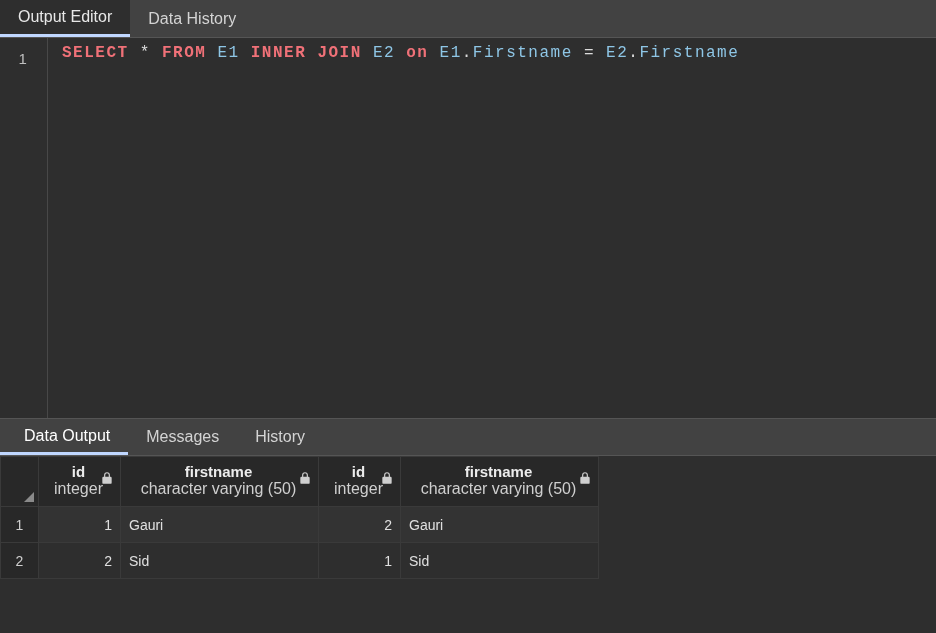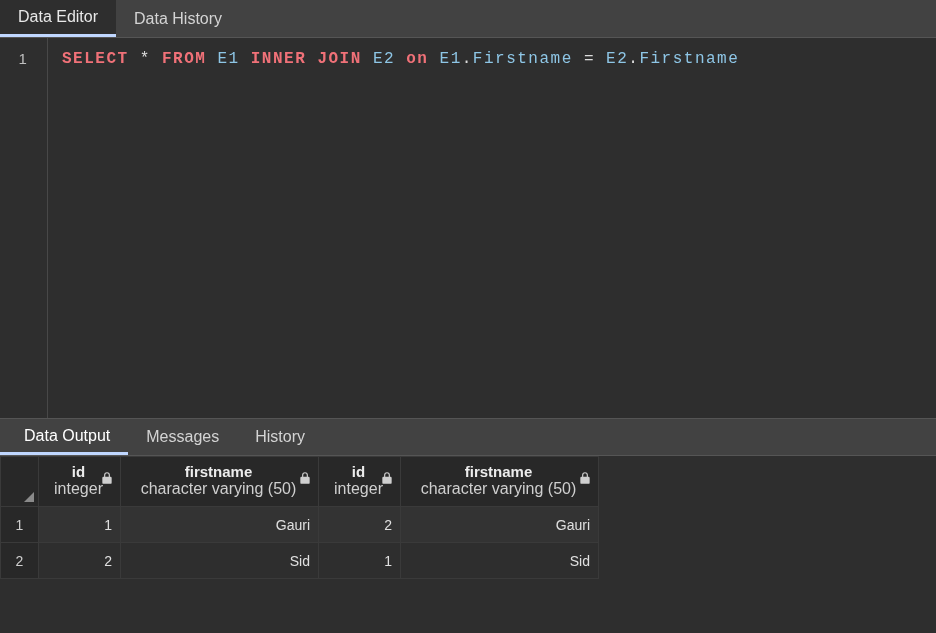--- a/index.html
+++ b/index.html
@@ -4,21 +4,21 @@
 <style>
   * { box-sizing: border-box; margin: 0; padding: 0; }
   html, body { width: 936px; height: 633px; background: #2e2e2e; font-family: "Segoe UI", Arial, sans-serif; color: #d4d4d4; overflow: hidden; }
   
   .tabbar { display: flex; height: 38px; background: #424242; border-bottom: 1px solid #555; align-items: stretch; }
   .tab { padding: 8px 18px; font-size: 16px; color: #d4d4d4; cursor: pointer; display:flex; align-items:center; }
   .tab.active { background: #2e2e2e; border-bottom: 3px solid #c0d7ff; color: #e8e8e8; }
   
   .editor { display: flex; height: 380px; background: #2e2e2e; font-family: "Consolas","Courier New",monospace; font-size: 16px; letter-spacing: 1.5px; }
   .gutter { width: 48px; background: #2e2e2e; border-right: 1px solid #484848; text-align: center; padding-top: 12px; color: #bfbfbf; font-family: Arial, sans-serif; font-size: 15px; }
-  .code { padding: 12px 14px; white-space: pre; }
+  .code { padding: 6px 14px; white-space: pre; }
   .kw1 { color: #f07178; font-weight: bold; }
   .op  { color: #dcdcdc; }
   .kw2 { color: #f07178; font-weight: bold; }
   .id  { color: #8ec6e6; }
   .dot { color: #dcdcdc; }
   
   .result-tabs { display: flex; height: 38px; background: #424242; border-top: 1px solid #555; border-bottom: 1px solid #555; align-items: stretch; }
   .rtab { padding: 8px 18px; font-size: 16px; color: #d4d4d4; cursor: pointer; display:flex; align-items:center;}
   .rtab.active { border-bottom: 3px solid #c0d7ff; color: #fff; padding-left: 24px; }
   
@@ -27,30 +27,30 @@
   .grid th, .grid td { border: 1px solid #3a3a3a; }
   .hd { background: #282828; color: #ececec; font-weight: normal; text-align: center; padding: 6px 10px 4px 8px; font-size: 14px; vertical-align: top; height: 50px; position: relative; }
   .hd .c-name { font-weight: bold; font-size: 15px; display:block; }
   .hd .c-type { color: #cfcfcf; font-size: 16px; }
   .hd-corner { background: #282828; width: 38px; position: relative; }
   .tri { position:absolute; right:4px; bottom:4px; width:0; height:0; border-style:solid; border-width:0 0 10px 10px; border-color: transparent transparent #8a8a8a transparent; }
   .lock { position:absolute; top: 14px; right:6px; width:14px; height:14px; }
   .rownum { background: #282828; width: 38px; text-align: center; color: #cfcfcf; font-size: 14px; height: 36px; }
   .cell { background: #2e2e2e; padding: 0 8px; color: #e0e0e0; font-size: 14px; height: 36px; }
   .num { text-align: right; }
-  .txt { text-align: right; }
+  .txt { text-align: left; }
   .grid tbody tr:nth-child(odd) .cell { background: #333333; }
   .col-id { width: 82px; }
   .col-fn { width: 198px; }
 </style>
 </head>
 <body>
 
 <div class="tabbar">
-  <div class="tab active">Data Editor</div>
+  <div class="tab active">Output Editor</div>
   <div class="tab">Data History</div>
 </div>
 
 <div class="editor">
   <div class="gutter">
     <div>1</div>
   </div>
   <div class="code"><span class="kw1">SELECT</span> <span class="op">*</span> <span class="kw1">FROM</span> <span class="id">E1</span> <span class="kw2">INNER</span> <span class="kw2">JOIN</span> <span class="id">E2</span> <span class="kw2">on</span> <span class="id">E1</span><span class="dot">.</span><span class="id">Firstname</span> <span class="op">=</span> <span class="id">E2</span><span class="dot">.</span><span class="id">Firstname</span></div>
 </div>
 

